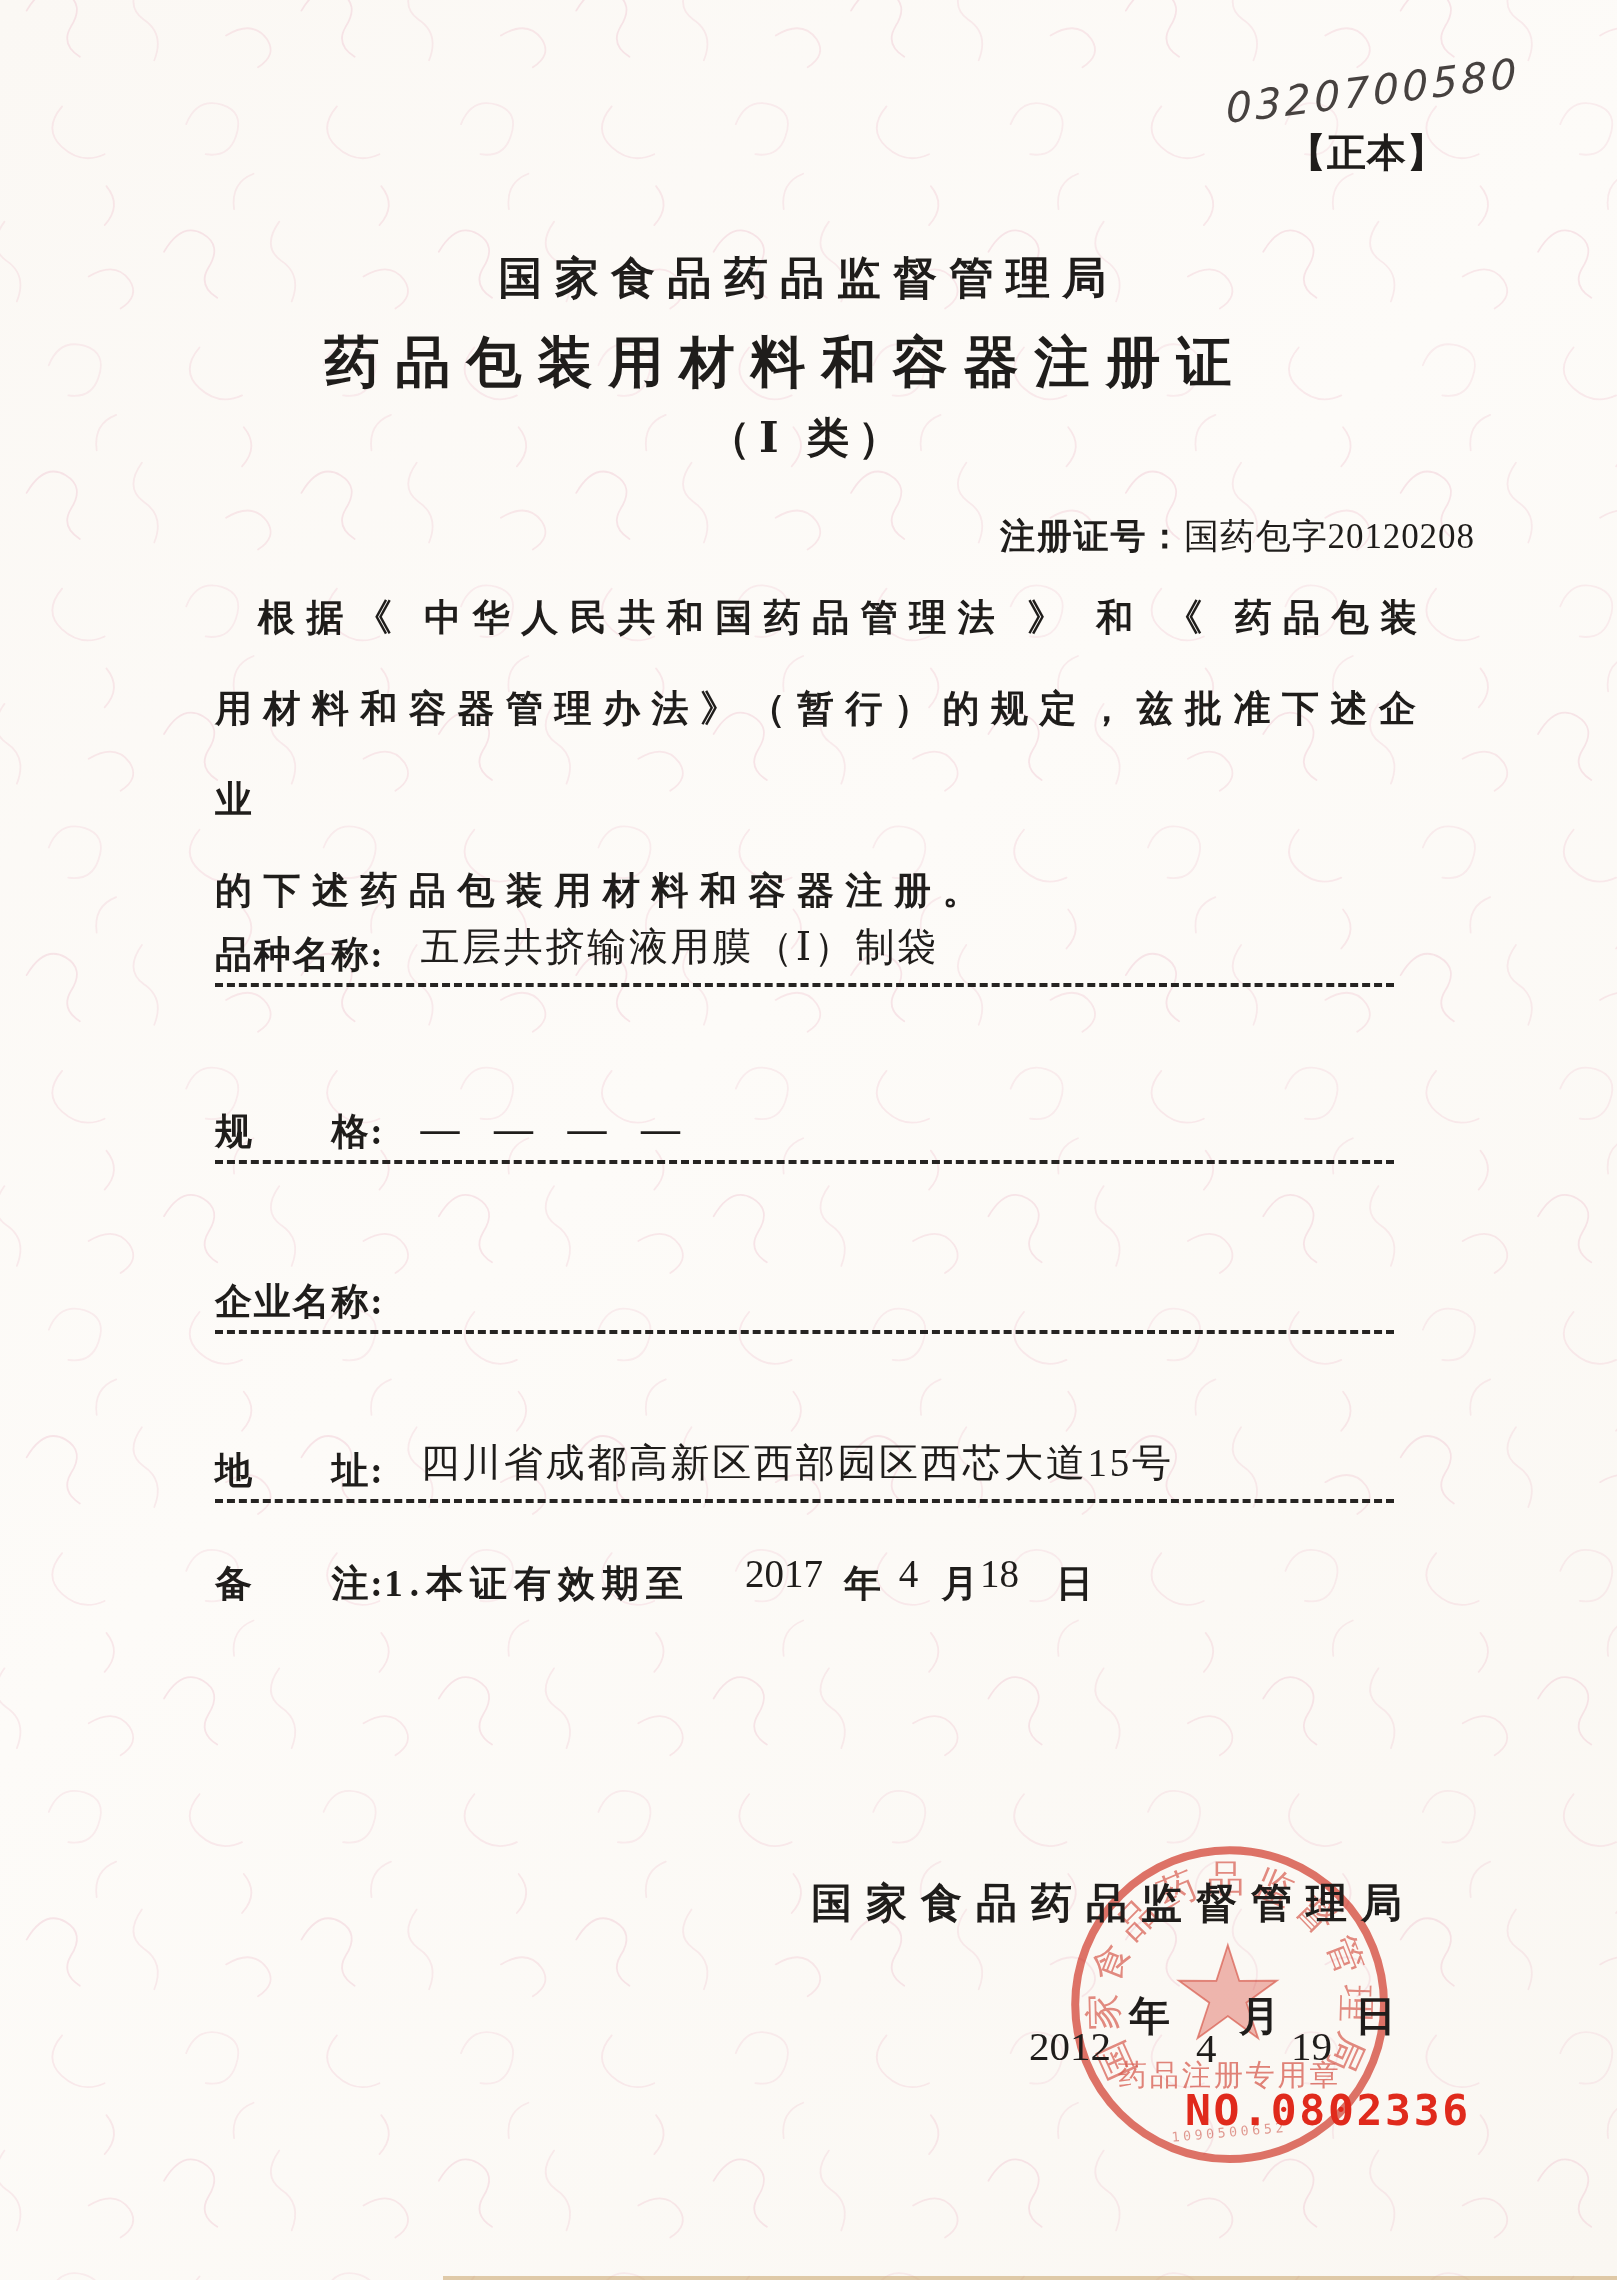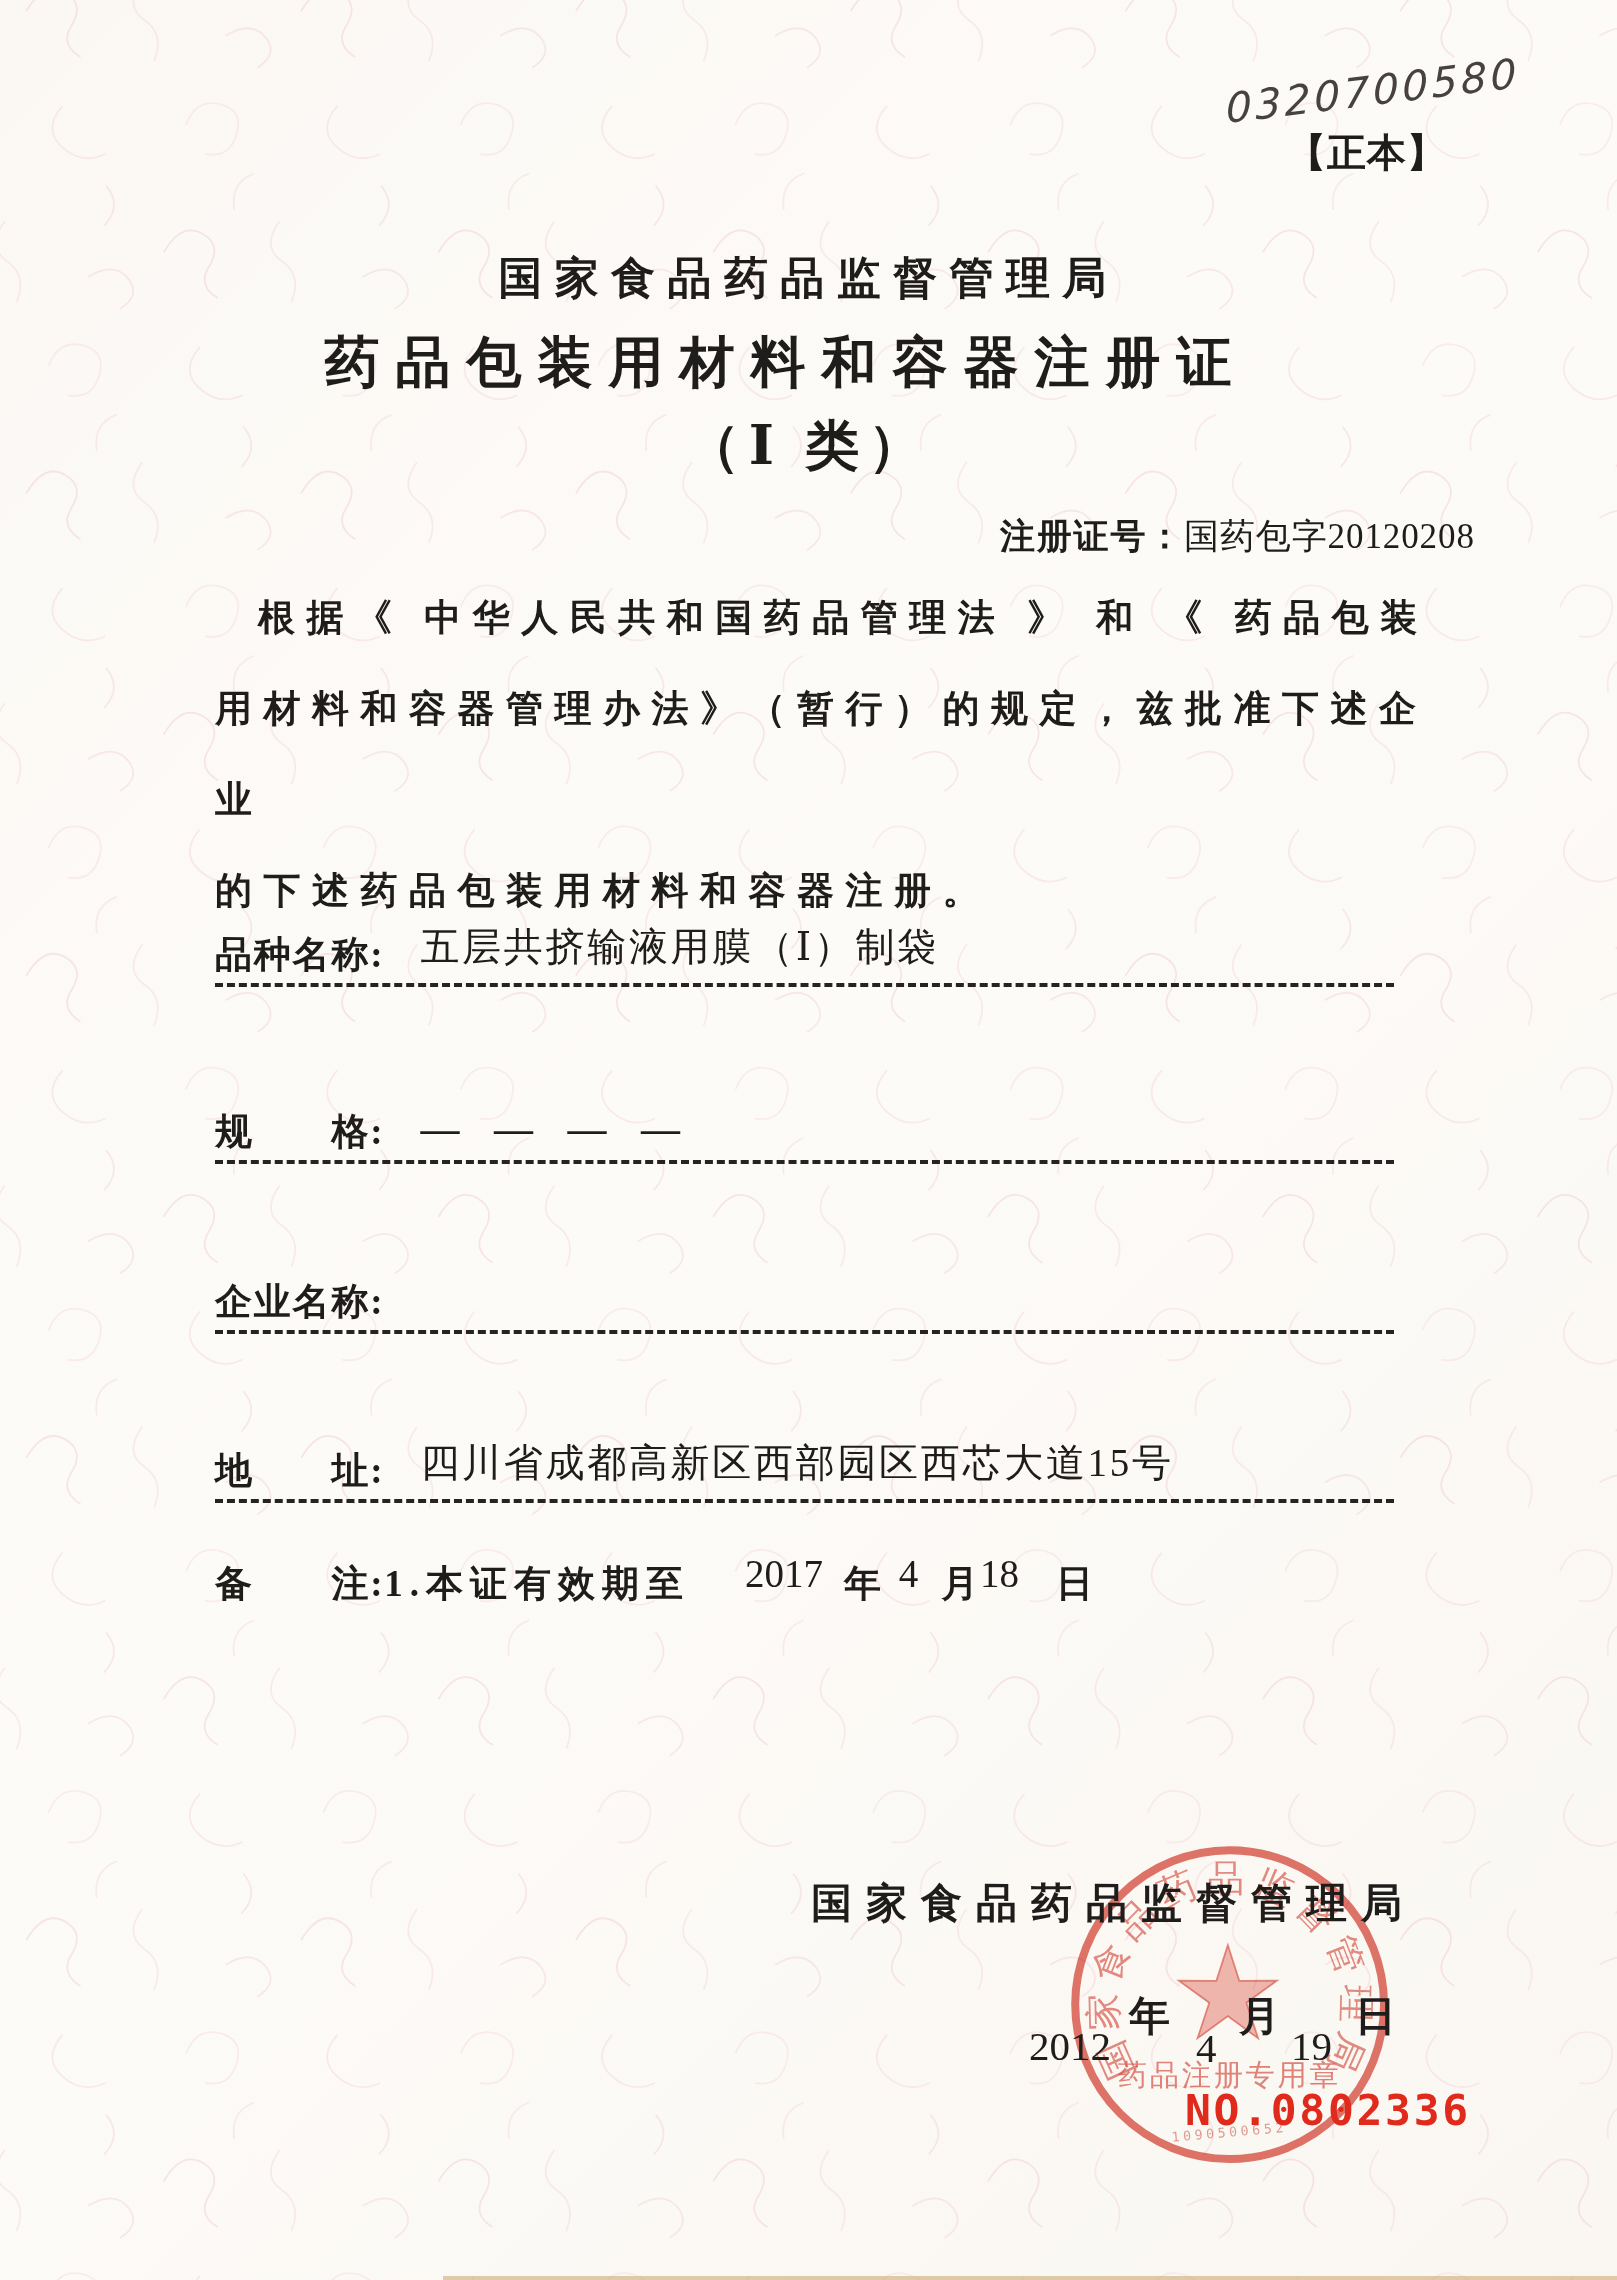--- a/index.html
+++ b/index.html
@@ -22,21 +22,21 @@
     font-size:41px;color:#474240;letter-spacing:3.5px;
     transform:rotate(-7deg) skewX(-6deg);
   }
   .copy-label{left:1287px;top:126px;font-size:39px;font-weight:bold;letter-spacing:0.9px;}
 
   .title-agency{left:0;top:249px;width:1617px;text-align:center;
     font-size:44px;font-weight:bold;letter-spacing:12.4px;}
   .title-main{left:0;top:326px;width:1572px;text-align:center;
     font-size:55px;font-weight:bold;letter-spacing:16px;}
   .title-class{left:0;top:410px;width:1617px;text-align:center;
-    font-size:54px;font-weight:bold;letter-spacing:8.9px;}
+    font-size:42px;font-weight:bold;letter-spacing:8.9px;}
 
   .regno{left:1000px;top:489px;font-size:35px;margin-top:24px;}
   .regno .lab{font-weight:bold;letter-spacing:1.8px;}
   .regno .val{letter-spacing:0.9px;}
 
   .para{left:215px;top:572px;width:1259px;font-size:37px;font-weight:bold;
     letter-spacing:11.5px;line-height:91px;}
   .para .indent{padding-left:43px;}
 
   .frow{left:215px;width:1179px;height:59px;display:flex;align-items:flex-end;

